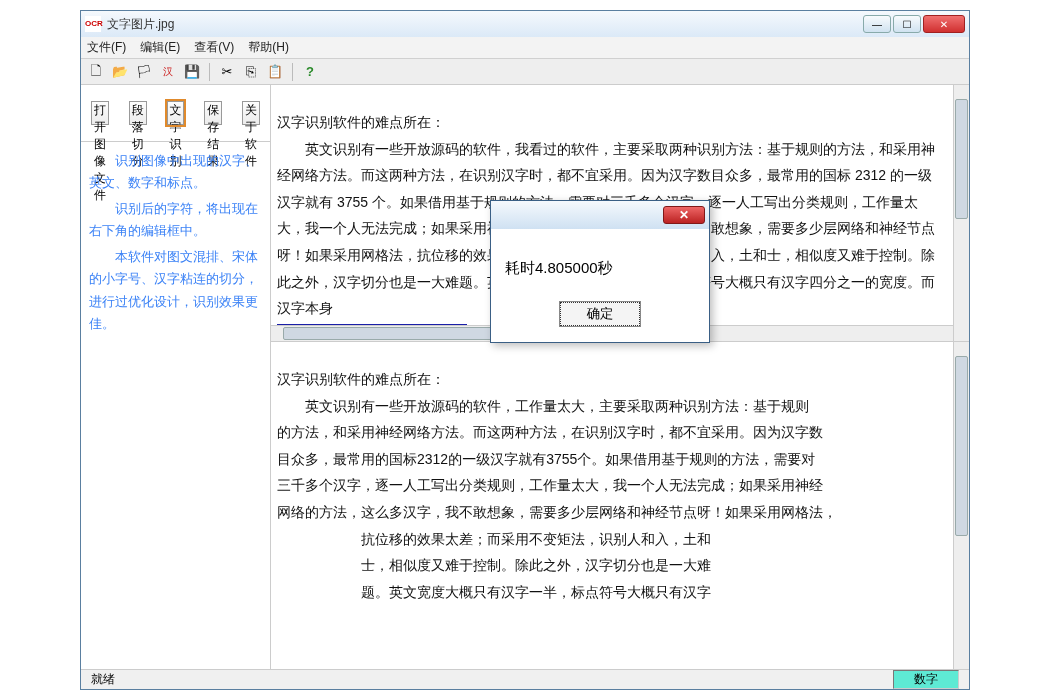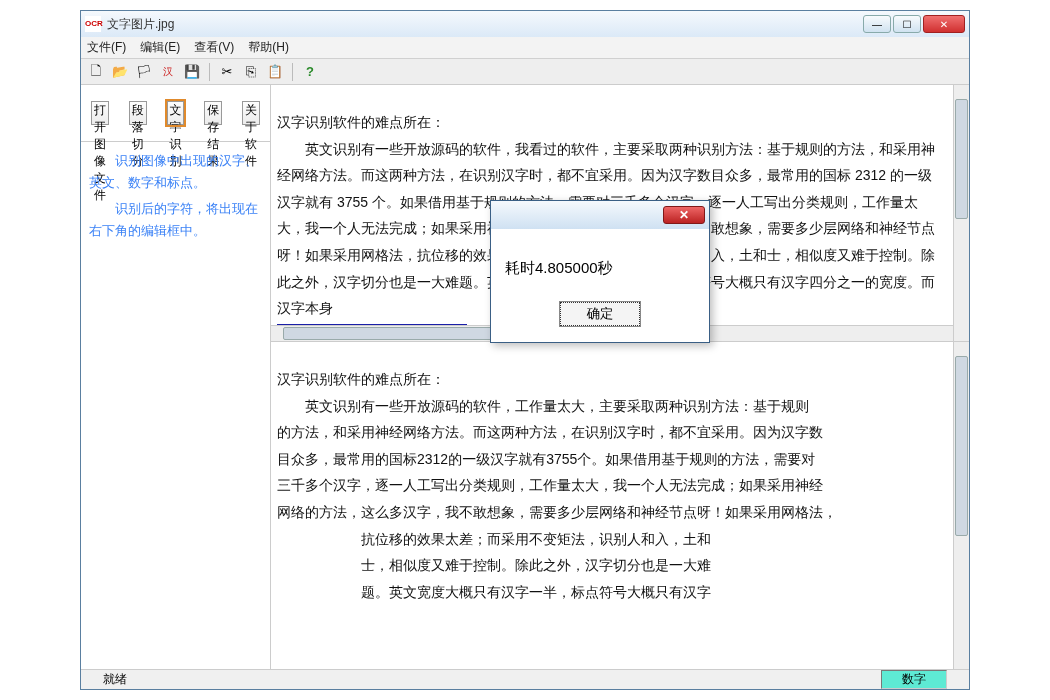--- a/index.html
+++ b/index.html
@@ -159,21 +159,21 @@
   background:#eee; border-top:1px solid #ccc;
 }
 .hscroll .thumb { position:absolute; left:12px; top:1px; height:13px; width:280px; background:#cfd8e2; border:1px solid #9aa; border-radius:2px;}
 .vscroll {
   position:absolute; right:0; top:0; bottom:0; width:16px;
   background:#eee; border-left:1px solid #ccc;
 }
 .vscroll .thumb { position:absolute; top:14px; left:1px; width:13px; height:120px; background:#cfd8e2; border:1px solid #9aa; border-radius:2px;}
 .statusbar {
   height:20px; background:#f0f0f0; border-top:1px solid #ccc;
-  display:flex; align-items:center; padding:0 22px; font-size:12px;
+  display:flex; align-items:center; padding:0 10px; font-size:12px;
   justify-content:space-between;
 }
 .statusbox { border:1px inset #ccc; padding:0 20px; background:#5eead4;font-family:Liberation Mono, monospace; }
 
 .dialog {
   position:absolute;
   left: 490px; top: 200px;
   width: 220px;
   border:1px solid #3a5f85;
   background:#fff;
@@ -242,20 +242,21 @@
       <div class="btncol">
         <button class="sidebtn">打开图像文件</button>
         <button class="sidebtn">段落切分</button>
         <button class="sidebtn selected">文字识别</button>
         <button class="sidebtn">保存结果</button>
         <button class="sidebtn">关于软件</button>
       </div>
       <div class="lefttext">
         <p>识别图像中出现的汉字、英文、数字和标点。</p>
         <p>识别后的字符，将出现在右下角的编辑框中。</p>
+        <p>本软件对图文混排、宋体的小字号、汉字粘连的切分，进行过优化设计，识别效果更佳。</p>
       </div>
     </div>
 
     <div class="rightpanel">
       <div class="pane" style="flex:0 0 44%;">
         <div class="pane-content">
           <div class="first">汉字识别软件的难点所在：</div>
           <p>英文识别有一些开放源码的软件，我看过的软件，主要采取两种识别方法：基于规则的方法，和采用神经网络方法。而这两种方法，在识别汉字时，都不宜采用。因为汉字数目众多，最常用的国标 2312 的一级汉字就有 3755 个。如果借用基于规则的方法，需要对三千多个汉字，逐一人工写出分类规则，工作量太大，我一个人无法完成；如果采用神经网络的方法，这么多汉字，我不敢想象，需要多少层网络和神经节点呀！如果采用网格法，抗位移的效果太差；而采用不变矩法，识别人和入，土和士，相似度又难于控制。除此之外，汉字切分也是一大难题。英文宽度大概只有汉字一半，标点符号大概只有汉字四分之一的宽度。而汉字本身</p>
           <div class="imgblock">
             <div class="detective"></div>

